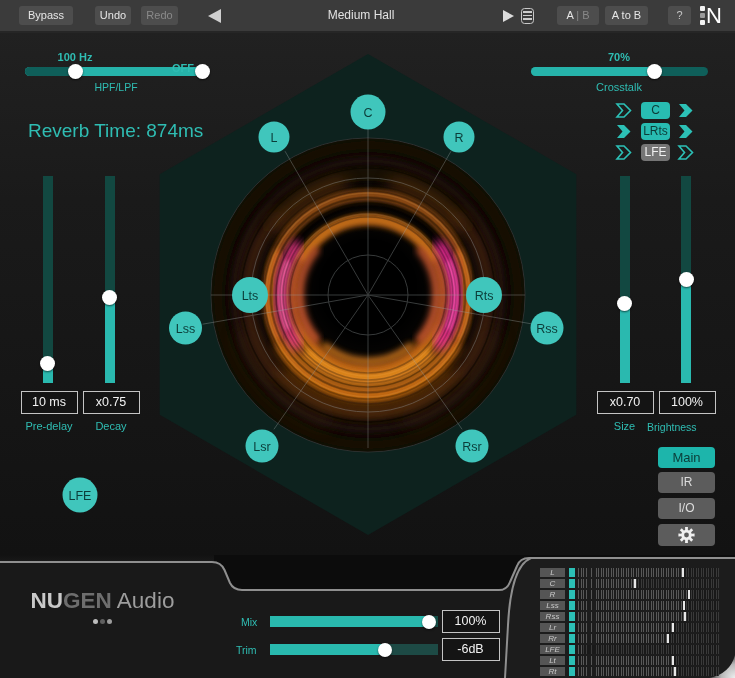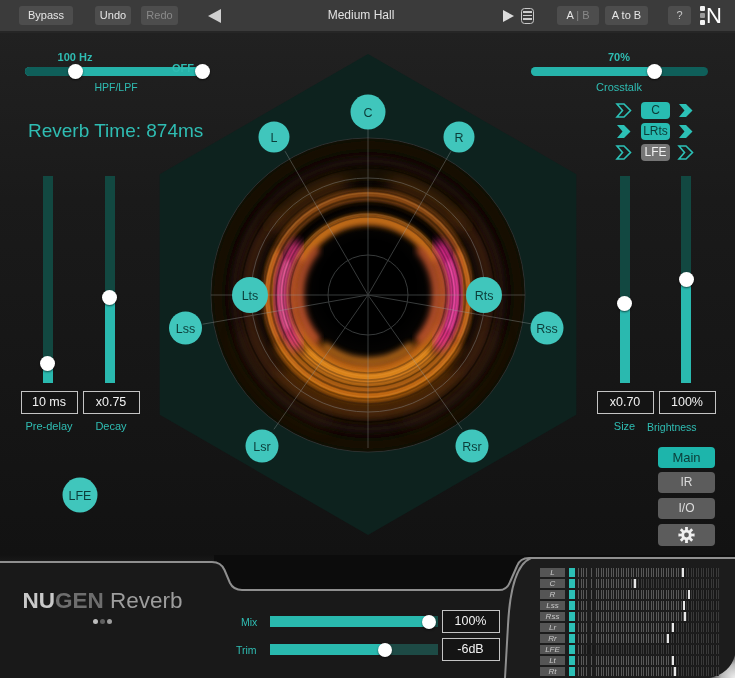--- a/index.html
+++ b/index.html
@@ -239,21 +239,21 @@
 <div class="rbtn" style="top:523.5px;height:22px;">
       <svg width="57" height="22" viewBox="0 0 57 22" style="display:block">
         <g id="gear" transform="translate(28.5,11)">
           <path d="M8.08,-1.42 L8.08,1.42 L5.12,1.37 L4.59,2.65 L6.72,4.70 L4.70,6.72 L2.65,4.59 L1.37,5.12 L1.42,8.08 L-1.42,8.08 L-1.37,5.12 L-2.65,4.59 L-4.70,6.72 L-6.72,4.70 L-4.59,2.65 L-5.12,1.37 L-8.08,1.42 L-8.08,-1.42 L-5.12,-1.37 L-4.59,-2.65 L-6.72,-4.70 L-4.70,-6.72 L-2.65,-4.59 L-1.37,-5.12 L-1.42,-8.08 L1.42,-8.08 L1.37,-5.12 L2.65,-4.59 L4.70,-6.72 L6.72,-4.70 L4.59,-2.65 L5.12,-1.37 Z" fill="#f0f0f0" fill-rule="evenodd"></path>
           <circle r="2.4" fill="#5c5c5c"></circle>
         </g>
       </svg>
     </div>
 
 <div class="abs" style="left:0px;top:588px;width:205px;text-align:center;font-size:22.5px;">
-  <span style="color:#c9c9c9;font-weight:bold;">NU</span><span style="color:#6e6e6e;font-weight:bold;">GEN</span><span style="color:#9d9d9d;"> Reverb</span>
+  <span style="color:#c9c9c9;font-weight:bold;">NU</span><span style="color:#6e6e6e;font-weight:bold;">GEN</span><span style="color:#9d9d9d;"> Audio</span>
 </div>
 <div class="abs" style="left:93px;top:619px;width:5px;height:5px;border-radius:50%;background:#bdbdbd;"></div>
 <div class="abs" style="left:100px;top:619px;width:5px;height:5px;border-radius:50%;background:#5f5f5f;"></div>
 <div class="abs" style="left:107px;top:619px;width:5px;height:5px;border-radius:50%;background:#9d9d9d;"></div>
 
 <div class="lbl" style="left:241px;top:616px;font-size:10.5px;">Mix</div>
 <div class="abs" style="left:270px;top:616px;width:167.5px;height:11px;background:#155049;"></div>
 <div class="abs" style="left:270px;top:616px;width:159px;height:11px;background:#29b9ae;"></div>
 <div class="handle" style="left:422px;top:614.5px;width:14px;height:14px;"></div>
 <div class="vbox" style="left:441.5px;top:610px;width:56px;">100%</div>

